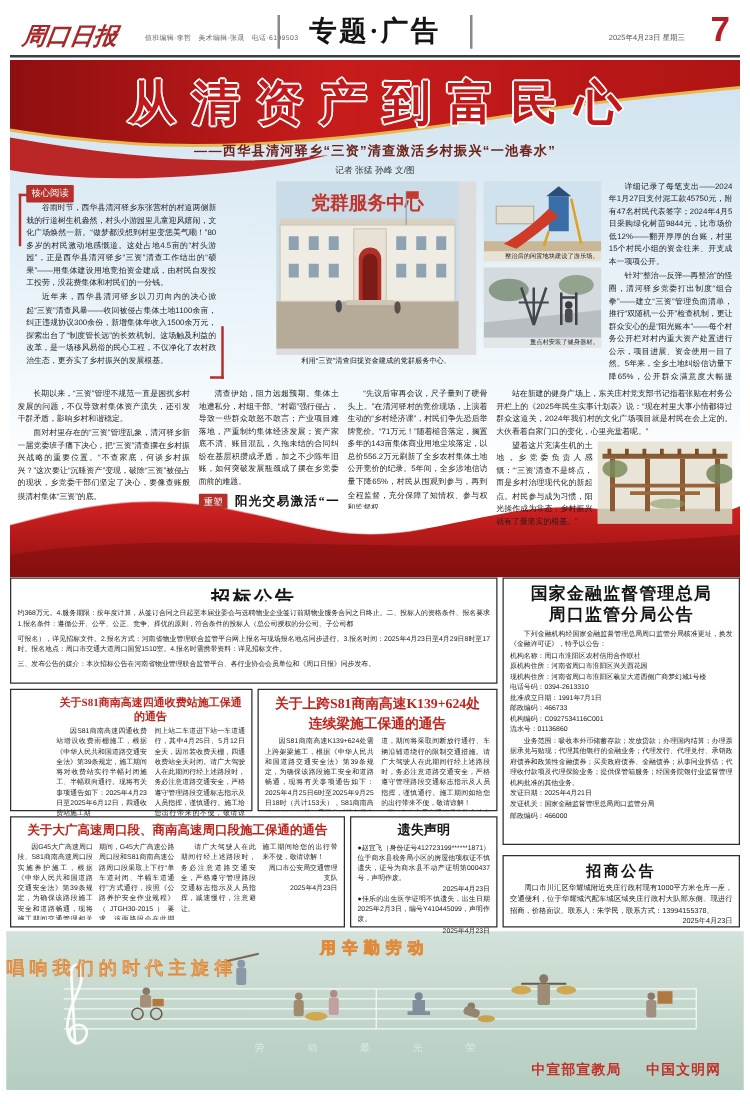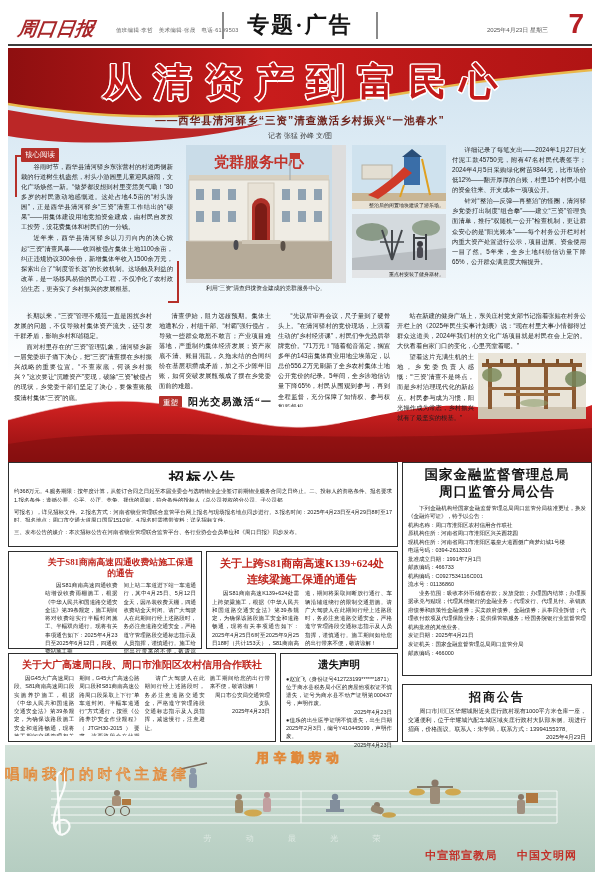--- a/index.html
+++ b/index.html
@@ -32,21 +32,21 @@
   .news{font-size:6.3px;line-height:1.6;text-align:justify;color:#1d1d1d;}
   .news p{margin:0 0 1px;} .ind{text-indent:2em;}
   .core-box{width:166px;position:relative;padding:3px 7px;box-sizing:border-box;overflow:hidden;}
   .core-box::before{content:"";position:absolute;left:1px;top:10px;width:9px;height:40px;
       border-left:2px solid #b5302a;border-top:2px solid #b5302a;}
   .core-box::after{content:"";position:absolute;right:1px;bottom:4px;width:9px;height:40px;
       border-right:2px solid #b5302a;border-bottom:2px solid #b5302a;}
   .tag{display:inline-block;background:#b5302a;color:#fff;font-size:7.5px;padding:1px 4px;border-radius:1px;margin-right:3px;}
   .sec{margin:2px 0;}
   .sec .stitle{font-family:"Liberation Serif",serif;font-weight:bold;font-size:10px;color:#111;}
-  .photo-col{width:160px;}
+  .photo-col{width:160px;margin-left:35px;}
   .photo-frame{position:relative;background:#ddd;}
   .pcap{font-size:5.8px;color:#222;text-align:center;margin-top:2px;line-height:1.3;}
   .photo-stack{width:94px;display:flex;flex-direction:column;gap:5px;}
   .ov-cap{position:absolute;left:0;right:0;bottom:0;font-size:5px;color:#222;background:rgba(255,255,255,.6);
       padding:1px 2px;text-align:right;line-height:1.2;}
   .col-r1{flex:1;overflow:hidden;}
   .c1{width:138px;overflow:hidden;height:96px;} .c2{width:112px;overflow:hidden;height:96px;}
   .c3{width:112px;overflow:hidden;height:96px;} .c4{flex:1;overflow:hidden;height:112px;}
   .pergola{float:right;width:108px;height:66px;margin:1px 0 2px 4px;}
   
@@ -316,21 +316,21 @@
         <div class="nbody ind" style="height:60px;">因S81商南高速K139+624处需上跨架梁施工，根据《中华人民共和国道路交通安全法》第39条规定，为确保该路段施工安全和道路畅通，现将有关事项通告如下：2025年4月25日6时至2025年9月25日18时（共计153天），S81商南高速K139+624处，需要分时段占用应急车道、行车道、超车</div>
         <div style="height:60px;overflow:hidden;">
           <div class="nbody">道，期间将采取间断放行通行、车辆沿辅道绕行的限制交通措施。请广大驾驶人在此期间行经上述路段时，务必注意道路交通安全，严格遵守管理路段交通标志指示及人员指挥，谨慎通行。施工期间如给您的出行带来不便，敬请谅解！</div>
           <div class="nbody sign">周口市公安局交通管理支队高速大队</div>
 
         </div>
       </div>
     </div>
 
     <div class="cbox dg">
-      <div class="ntitle">关于大广高速周口段、周口市淮阳区农村信用合作联社</div>
+      <div class="ntitle">关于大广高速周口段、商南高速周口段施工保通的通告</div>
       <div class="fourcol">
         <div class="nbody ind" style="height:62px;">因G45大广高速周口段、S81商南高速周口段实施养护施工，根据《中华人民共和国道路交通安全法》第39条规定，为确保该路段施工安全和道路畅通，现将施工期间交通管理相关事项通告如下：2025年4月23日至2025年6月30日</div>
         <div class="nbody" style="height:62px;">期间，G45大广高速公路周口段和S81商南高速公路周口段采取上下行“单车道封闭、半幅车道通行”方式通行，按照《公路养护安全作业规程》（JTGH30-2015）要求，该两路段会在此期间设置作业安全区域。</div>
         <div class="nbody ind" style="height:62px;">请广大驾驶人在此期间行经上述路段时，务必注意道路交通安全，严格遵守管理路段交通标志指示及人员指挥，减速慢行，注意避让。</div>
         <div style="height:62px;overflow:hidden;">
           <div class="nbody">施工期间给您的出行带来不便，敬请谅解！</div>
           <div class="nbody sign">周口市公安局交通管理支队</div>
           <div class="nbody sign">2025年4月23日</div>
         </div>
       </div>

